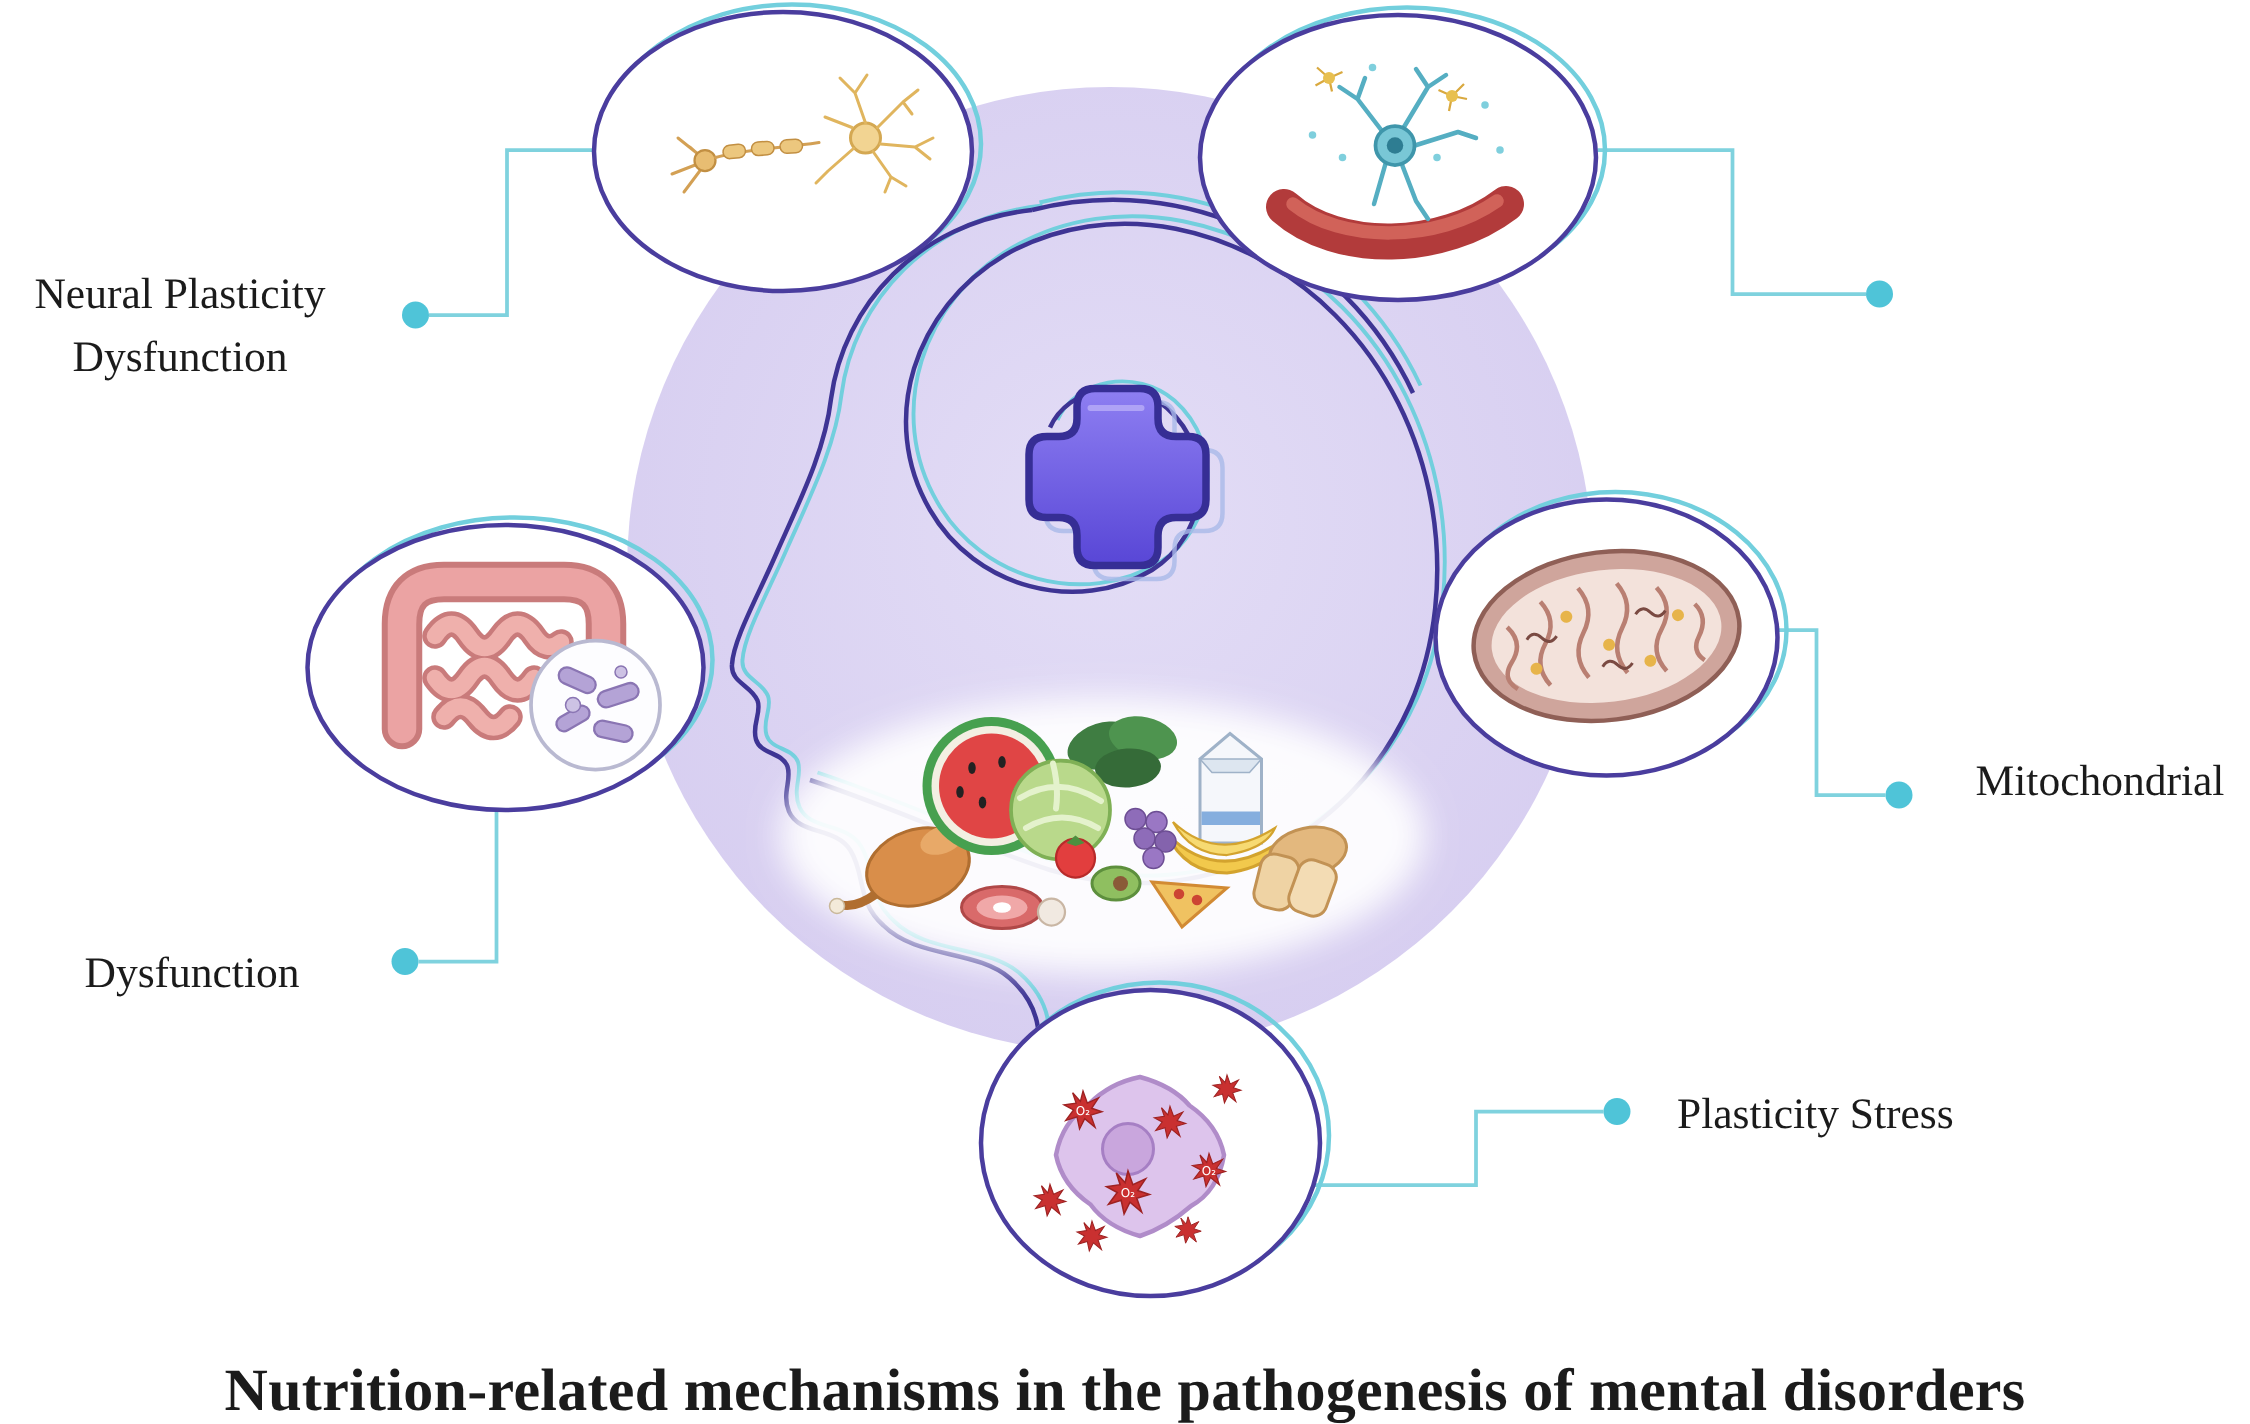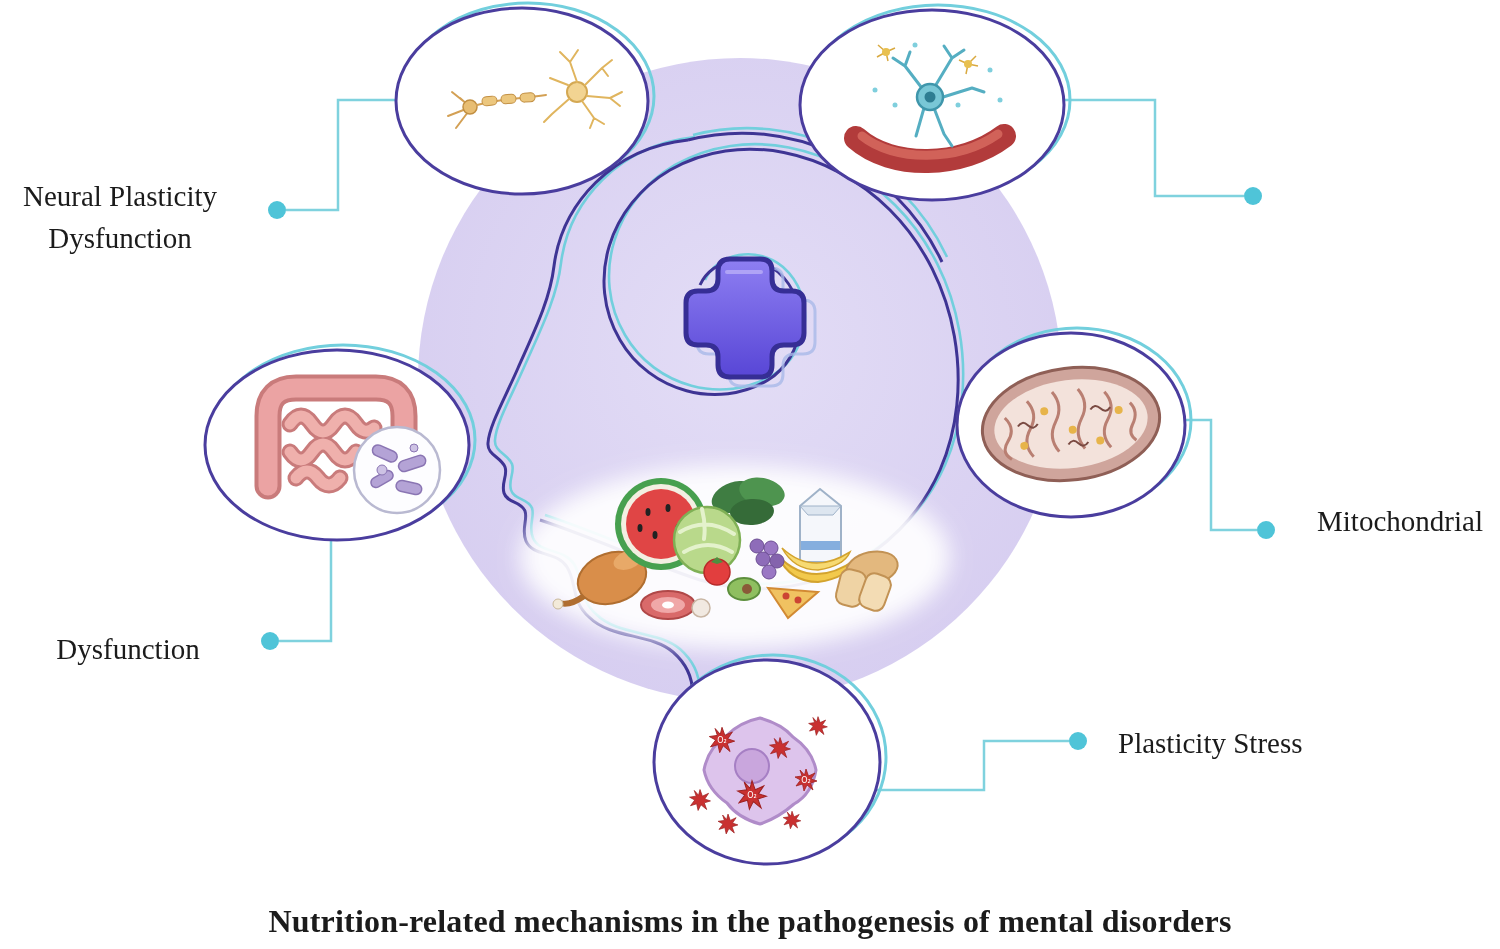--- a/index.html
+++ b/index.html
@@ -11,21 +11,21 @@
   .label{position:absolute;font-size:29px;line-height:42px;text-align:center;}
   .label div{white-space:nowrap;}
   .label.single{white-space:nowrap;}
   .label-neural{left:0;top:175px;width:240px;}
   .label-inflammation{left:1295px;top:177px;}
   .label-microbiota{left:8px;top:620px;width:240px;line-height:58px;}
   .label-mitochondrial{left:1300px;top:500px;width:200px;}
   .label-oxidative{left:1118px;top:722px;}
   .diagram-title{
     position:absolute;left:0;top:903px;width:100%;text-align:center;
-    font-weight:700;font-size:32px;letter-spacing:.2px;
+    font-weight:700;font-size:40px;letter-spacing:.2px;
   }
 </style>
 </head>
 <body>
 
 <div class="canvas">
 
   <svg class="scene" width="1500" height="949" viewBox="0 0 1500 949">
     <defs>
       <radialGradient id="lavGrad" cx="50%" cy="45%" r="60%">

